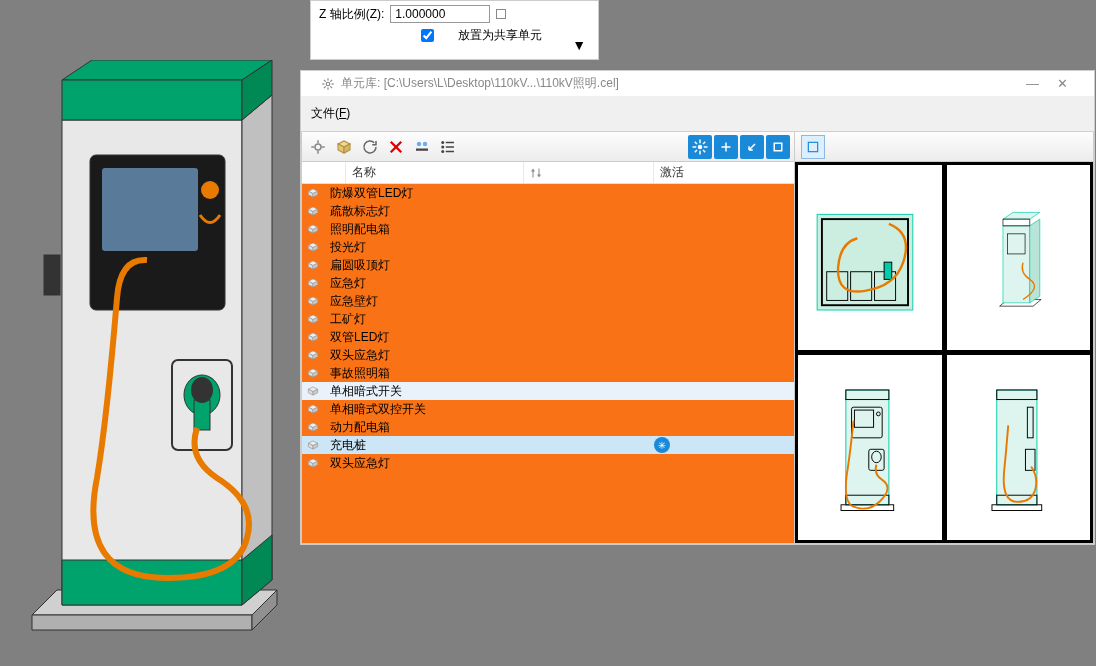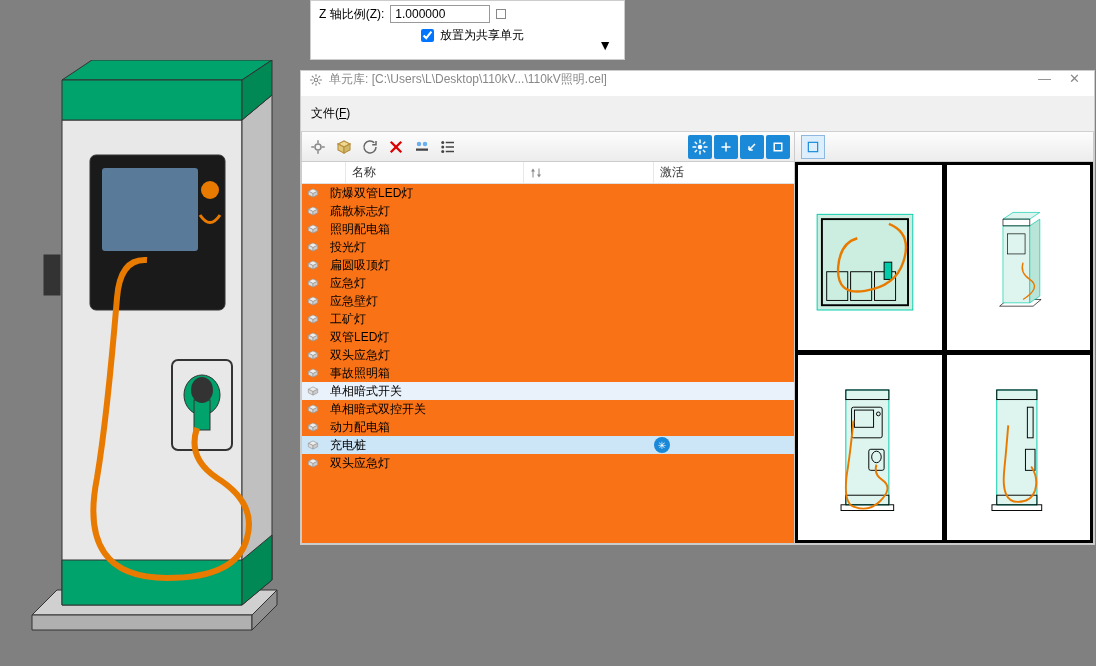--- a/index.html
+++ b/index.html
@@ -10,47 +10,47 @@
   width: 1096px;
   height: 666px;
   overflow: hidden;
   position: relative;
 }
 
 
 .top-panel {
   position: absolute;
   left: 310px; top: 0;
-  width: 315px; height: 60px;
+  width: 289px; height: 60px;
   background: #fff;
   border: 1px solid #ccc;
   padding: 4px 8px;
 }
 .top-row { display: flex; align-items: center; gap: 6px; margin-bottom: 4px; }
 .top-row input[type=text] { width: 100px; border: 1px solid #999; padding: 1px 4px; font-size: 12px; }
 .little-sq { width: 10px; height: 10px; border: 1px solid #888; }
-.checkbox-row { display: flex; align-items: center; gap: 6px; margin-left: 102px; }
+.checkbox-row { display: flex; align-items: center; gap: 24px; margin-left: 102px; }
 .dropdown-arrow { position: absolute; right: 12px; bottom: 6px; font-size: 14px; }
 
 
 .window {
   position: absolute;
   left: 300px; top: 70px;
   width: 795px; height: 475px;
   background: #f0f0f0;
   border: 1px solid #ccc;
   display: flex;
   flex-direction: column;
 }
 .titlebar {
   height: 28px;
   background: #fff;
   display: flex;
-  align-items: flex-start;
-  padding: 0 8px;
+  align-items: center;
+  padding: 0 20px;
   color: #888;
   justify-content: space-between;
   gap: 16px;
 }
 .title-left { display: flex; align-items: center; gap: 6px; }
 .title-icon { width: 14px; height: 14px; color: #888; }
 .win-btns { display: flex; gap: 18px; color: #888; font-size: 13px; padding-right: 6px;}
 .win-btns span { cursor: pointer; }
 .menubar {
   height: 40px; background: #f0f0f0;

